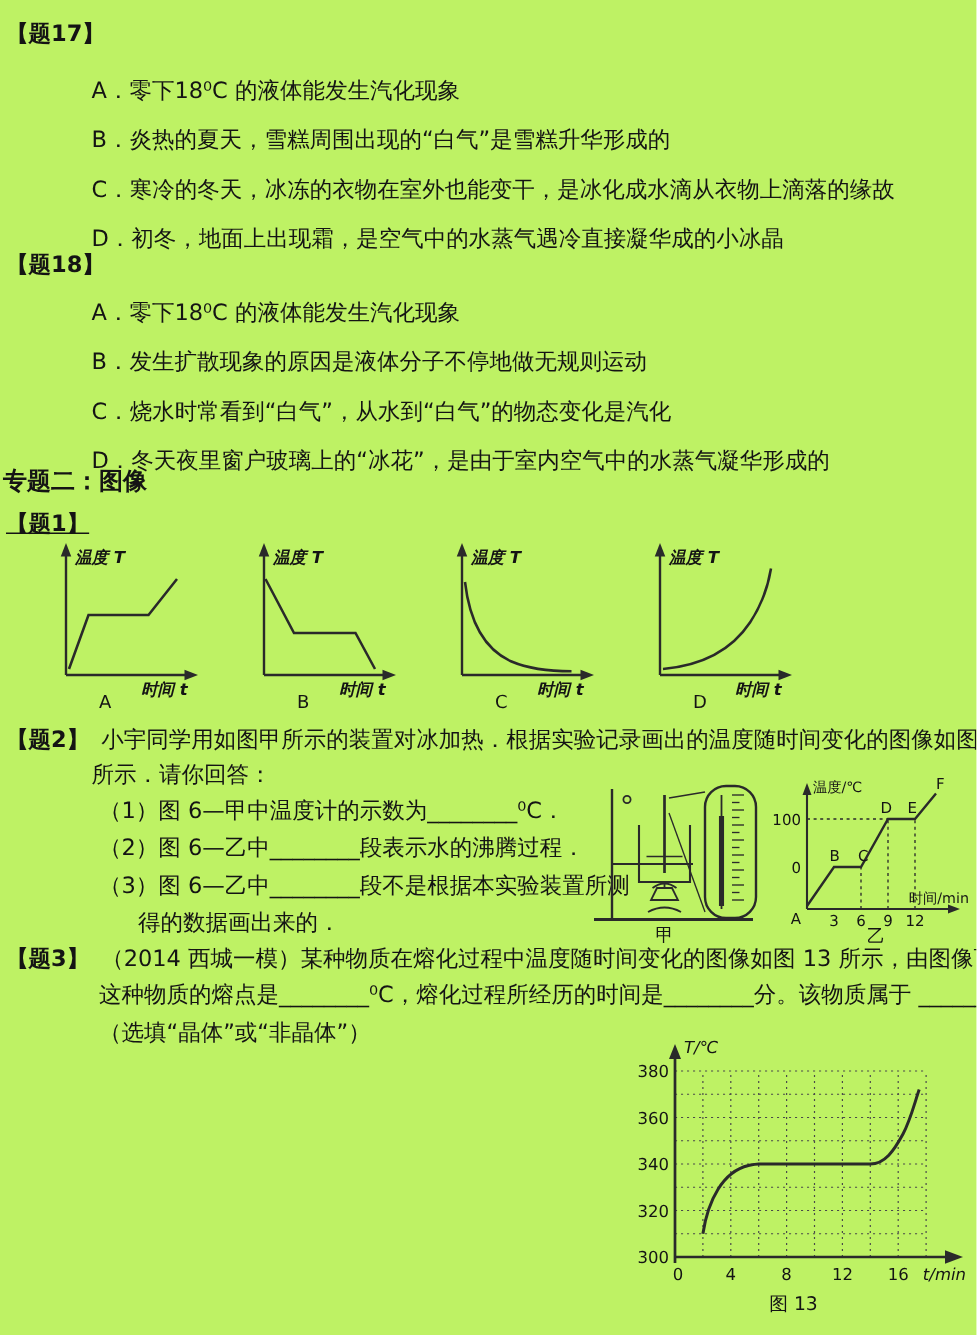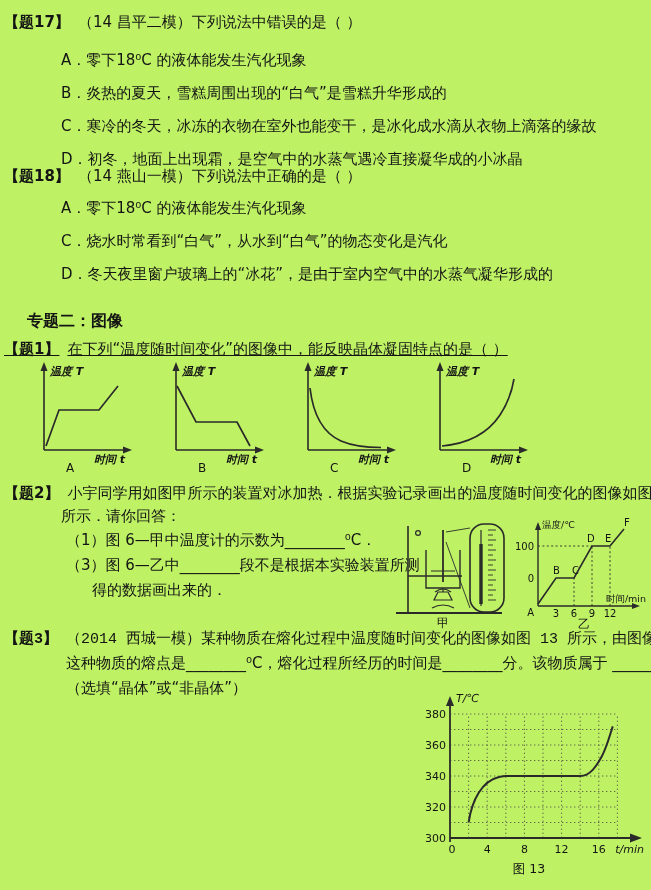--- a/index.html
+++ b/index.html
@@ -3,66 +3,64 @@
 <meta charset="utf-8">
 <style>
   html,body{margin:0;padding:0;background:#fff;}
   #page{position:relative;width:651px;height:890px;background:#bef264;color:#141414;
         font-family:"DejaVu Sans",sans-serif;font-size:15px;overflow:hidden;}
   .abs{position:absolute;}
   .tag{font-weight:bold;white-space:nowrap;}
   .stemline{display:flex;gap:8px;line-height:20px;white-space:nowrap;}
   .opts{list-style:none;margin:0;padding:0;}
   .opts li{height:33px;display:flex;align-items:center;padding-left:57px;white-space:nowrap;}
-  .topic{font-weight:bold;font-size:16px;line-height:20px;margin-left:25px;}
+  .topic{font-weight:bold;font-size:16px;line-height:20px;}
   .qline{line-height:24px;white-space:nowrap;}
   .q2items{list-style:none;margin:0;padding:0;}
   .q2items li{height:25px;display:flex;align-items:center;padding-left:62px;white-space:nowrap;}
   .q2items li.cont{padding-left:88px;font-family:Liberation Mono, monospace;}
   .graphrow{display:flex;gap:14px;}
   svg{display:block;}
   svg text{fill:#141414;font-family:"DejaVu Sans",sans-serif;}
   .ink{stroke:#2a2a2a;fill:none;}
 </style>
 </head>
 <body>
 
 <div id="page">
 
   <div class="abs" style="top:12px;left:4px;right:6px;">
     <div class="stemline">
       <span class="tag">【题17】</span>
-      <span>（14 昌平二模）下列说法中错误的是（      ）</span>
     </div>
     <ul class="opts" style="margin-top:12px;">
       <li>A．零下18⁰C 的液体能发生汽化现象</li>
       <li>B．炎热的夏天，雪糕周围出现的“白气”是雪糕升华形成的</li>
       <li>C．寒冷的冬天，冰冻的衣物在室外也能变干，是冰化成水滴从衣物上滴落的缘故</li>
       <li>D．初冬，地面上出现霜，是空气中的水蒸气遇冷直接凝华成的小冰晶</li>
     </ul>
   </div>
 
   <div class="abs" style="top:166px;left:4px;right:6px;">
     <div class="stemline">
       <span class="tag">【题18】</span>
-      <span>（14 燕山一模）下列说法中正确的是（      ）</span>
     </div>
     <ul class="opts" style="margin-top:6px;">
       <li>A．零下18⁰C 的液体能发生汽化现象</li>
+      <li>B．发生扩散现象的原因是液体分子不停地做无规则运动</li>
       <li>C．烧水时常看到“白气”，从水到“白气”的物态变化是汽化</li>
       <li>D．冬天夜里窗户玻璃上的“冰花”，是由于室内空气中的水蒸气凝华形成的</li>
     </ul>
   </div>
 
   <div class="abs topic" style="top:311px;left:2px;">专题二：图像</div>
 
   <div class="abs" style="top:339px;left:4px;text-decoration:underline;">
     <div class="stemline">
       <span class="tag">【题1】</span>
-      <span>在下列“温度随时间变化”的图像中，能反映晶体凝固特点的是（      ）</span>
     </div>
   </div>
 
   <div class="abs graphrow" style="top:360px;left:28px;">
 
     <svg width="118" height="114">
       <line class="ink" x1="16" y1="6" x2="16" y2="90" stroke-width="1.6"></line>
       <polygon points="16,2 12.5,11 19.5,11" fill="#2a2a2a"></polygon>
       <line class="ink" x1="16" y1="90" x2="100" y2="90" stroke-width="1.6"></line>
       <polygon points="104,90 95,86.5 95,93.5" fill="#2a2a2a"></polygon>
@@ -107,20 +105,21 @@
   </div>
 
   <div class="abs" style="top:482px;left:4px;width:645px;">
     <div class="stemline" style="line-height:22px;text-align:center;">
       <span class="tag">【题2】</span>
       <span>小宇同学用如图甲所示的装置对冰加热．根据实验记录画出的温度随时间变化的图像如图 6—乙</span>
     </div>
     <div class="qline" style="padding-left:57px;">所示．请你回答：</div>
     <ul class="q2items">
       <li>（1）图 6—甲中温度计的示数为________⁰C．</li>
+      <li>（2）图 6—乙中________段表示水的沸腾过程．</li>
       <li>（3）图 6—乙中________段不是根据本实验装置所测</li>
       <li class="cont">得的数据画出来的．</li>
     </ul>
   </div>
 
   <svg class="abs" style="top:516px;left:388px;" width="260" height="114">
 
     <g>
       <line class="ink" x1="8" y1="97" x2="114" y2="97" stroke-width="2"></line>
       <line class="ink" x1="20" y1="10" x2="20" y2="97" stroke-width="1.6"></line>
@@ -181,21 +180,21 @@
       <text x="165" y="58" font-size="10">B</text>
       <text x="184" y="58" font-size="10">C</text>
       <text x="199" y="26" font-size="10">D</text>
       <text x="217" y="26" font-size="10">E</text>
       <text x="236" y="10" font-size="10">F</text>
       <text x="196" y="112" font-size="12" text-anchor="middle">乙</text>
     </g>
   </svg>
 
   <div class="abs" style="top:628px;left:4px;width:645px;">
-    <div class="stemline" style="line-height:23px;font-family:Liberation Mono, monospace;">
+    <div class="stemline" style="line-height:23px;">
       <span class="tag">【题3】</span>
       <span>（2014 西城一模）某种物质在熔化过程中温度随时间变化的图像如图 13 所示，由图像可以看出，</span>
     </div>
     <div class="qline" style="padding-left:62px;line-height:25px;">这种物质的熔点是________⁰C，熔化过程所经历的时间是________分。该物质属于  ________。</div>
     <div class="qline" style="padding-left:62px;line-height:25px;">（选填“晶体”或“非晶体”）</div>
   </div>
 
   <svg class="abs" style="top:690px;left:404px;" width="246" height="196">
 
     <g stroke="#4a4a4a" stroke-width="0.8" stroke-dasharray="1.4,2.6">

